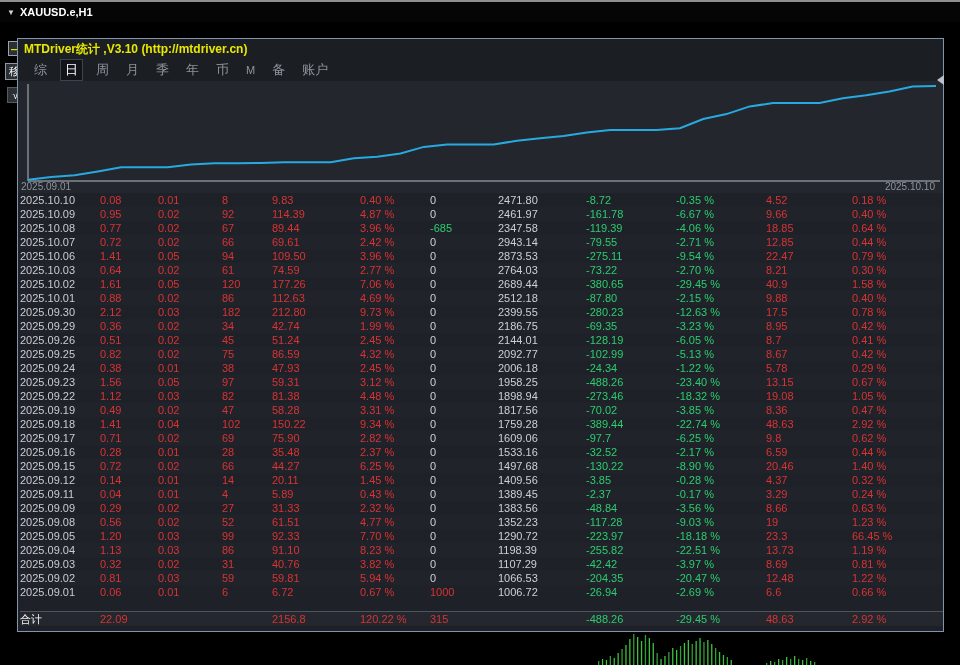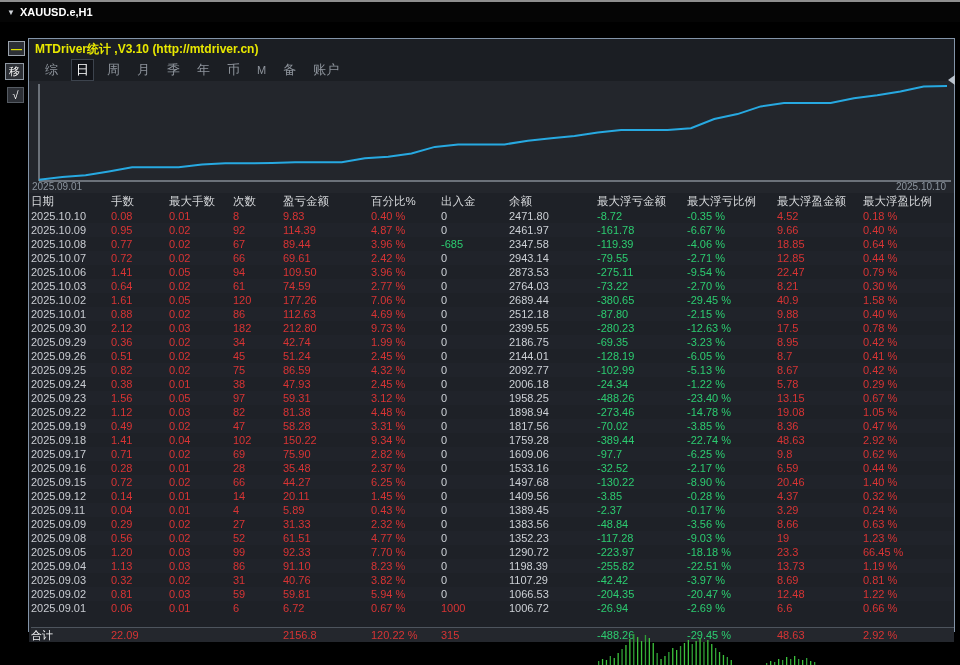--- a/index.html
+++ b/index.html
@@ -7,21 +7,21 @@
               font-family:"Liberation Sans", sans-serif; }
   .topbar { position:absolute; left:0; top:0; width:960px; height:22px;
             background:#050505; border-top:2px solid #8f8f8f; color:#fff;
             font-size:11px; font-weight:bold; display:flex; align-items:center; }
   .topbar .tri { color:#cfd3d8; font-size:8px; margin:0 5px 0 7px; }
   .sidebtn { position:absolute; background:#2c2f35; color:#fff; font-size:11px;
              display:flex; align-items:center; justify-content:center; cursor:pointer; }
   #btn-min   { left:8px;  top:41px; width:17px; height:15px; border:1px solid #9aa2ac; color:#e6e600; font-weight:bold; }
   #btn-move  { left:5px;  top:63px; width:19px; height:17px; border:1px solid #8f98a2; }
   #btn-check { left:7px;  top:87px; width:17px; height:16px; border:1px solid #555b63; }
-  .panel { position:absolute; left:28px; top:38px; width:927px; height:594px;
+  .panel { position:absolute; left:17px; top:38px; width:927px; height:594px;
            background:#1d2127; border:1px solid #8394a8; }
   .p-title { height:20px; display:flex; align-items:center; padding-left:6px;
              color:#e8e800; font-size:12px; font-weight:bold; background:#1b1e23; }
   .p-tabs { height:22px; display:flex; align-items:center; padding-left:12px;
             background:#1b1e23; color:#8e949c; font-size:13px; }
   .p-tabs .tab { margin-right:9px; padding:1px 4px; cursor:pointer; white-space:nowrap; }
   .p-tabs .tab.active { background:#121419; color:#ffffff; border:1px solid #3c434d; }
   .p-tabs .tab.small { font-size:11px; }
   .p-tabs .tab.gap { margin-left:52px;margin-top:48px; }
   .p-chart { position:relative; height:112px; background:#23262c; }
@@ -78,34 +78,20 @@
     <svg width="925" height="112" viewBox="0 0 925 112">
       <line class="ax" x1="10" y1="3" x2="10" y2="100"></line>
       <line class="ax" x1="10" y1="100" x2="922" y2="100"></line>
       <polyline id="curve" fill="none" stroke="#27a9e1" stroke-width="2" points="10.0,98.7 33.3,96.1 56.6,94.3 79.8,90.4 103.1,86.3 126.4,86.3 149.7,86.3 173.0,83.6 196.3,82.3 219.5,82.3 242.8,82.0 266.1,81.2 289.4,81.2 312.7,81.2 335.9,77.3 359.2,75.8 382.5,72.5 405.8,65.9 429.1,63.4 452.4,63.4 475.6,63.4 498.9,59.8 522.2,57.2 545.5,55.1 568.8,51.4 592.1,49.1 615.3,49.1 638.6,49.1 661.9,47.3 685.2,38.0 708.5,33.1 731.7,25.4 755.0,22.1 778.3,22.1 801.6,22.1 824.9,17.3 848.2,14.3 871.4,10.4 894.7,5.4 918.0,5.0"></polyline>
     </svg>
     <span class="x-label left">2025.09.01</span>
     <span class="x-label right">2025.10.10</span>
   </div>
 
   <div class="tbl">
-    <div class="row head" id="thead">
-        <div>日期</div>
-        <div>手数</div>
-        <div>最大手数</div>
-        <div>次数</div>
-        <div>盈亏金额</div>
-        <div>百分比%</div>
-        <div>出入金</div>
-        <div>余额</div>
-        <div>最大浮亏金额</div>
-        <div>最大浮亏比例</div>
-        <div>最大浮盈金额</div>
-        <div>最大浮盈比例</div>
-      </div>
     <div id="tbody">
         <div class="row">
           <div class="cell c-date">2025.10.10</div>
           <div class="cell c-pos">0.08</div>
           <div class="cell c-pos">0.01</div>
           <div class="cell c-pos">8</div>
           <div class="cell c-pos">9.83</div>
           <div class="cell c-pos">0.40 %</div>
           <div class="cell c-neutral">0</div>
           <div class="cell c-neutral">2471.80</div>
@@ -299,21 +285,21 @@
         <div class="row">
           <div class="cell c-date">2025.09.22</div>
           <div class="cell c-pos">1.12</div>
           <div class="cell c-pos">0.03</div>
           <div class="cell c-pos">82</div>
           <div class="cell c-pos">81.38</div>
           <div class="cell c-pos">4.48 %</div>
           <div class="cell c-neutral">0</div>
           <div class="cell c-neutral">1898.94</div>
           <div class="cell c-neg">-273.46</div>
-          <div class="cell c-neg">-14.78 %</div>
+          <div class="cell c-neg">-18.32 %</div>
           <div class="cell c-pos">19.08</div>
           <div class="cell c-pos">1.05 %</div>
         </div>
         <div class="row">
           <div class="cell c-date">2025.09.19</div>
           <div class="cell c-pos">0.49</div>
           <div class="cell c-pos">0.02</div>
           <div class="cell c-pos">47</div>
           <div class="cell c-pos">58.28</div>
           <div class="cell c-pos">3.31 %</div>

